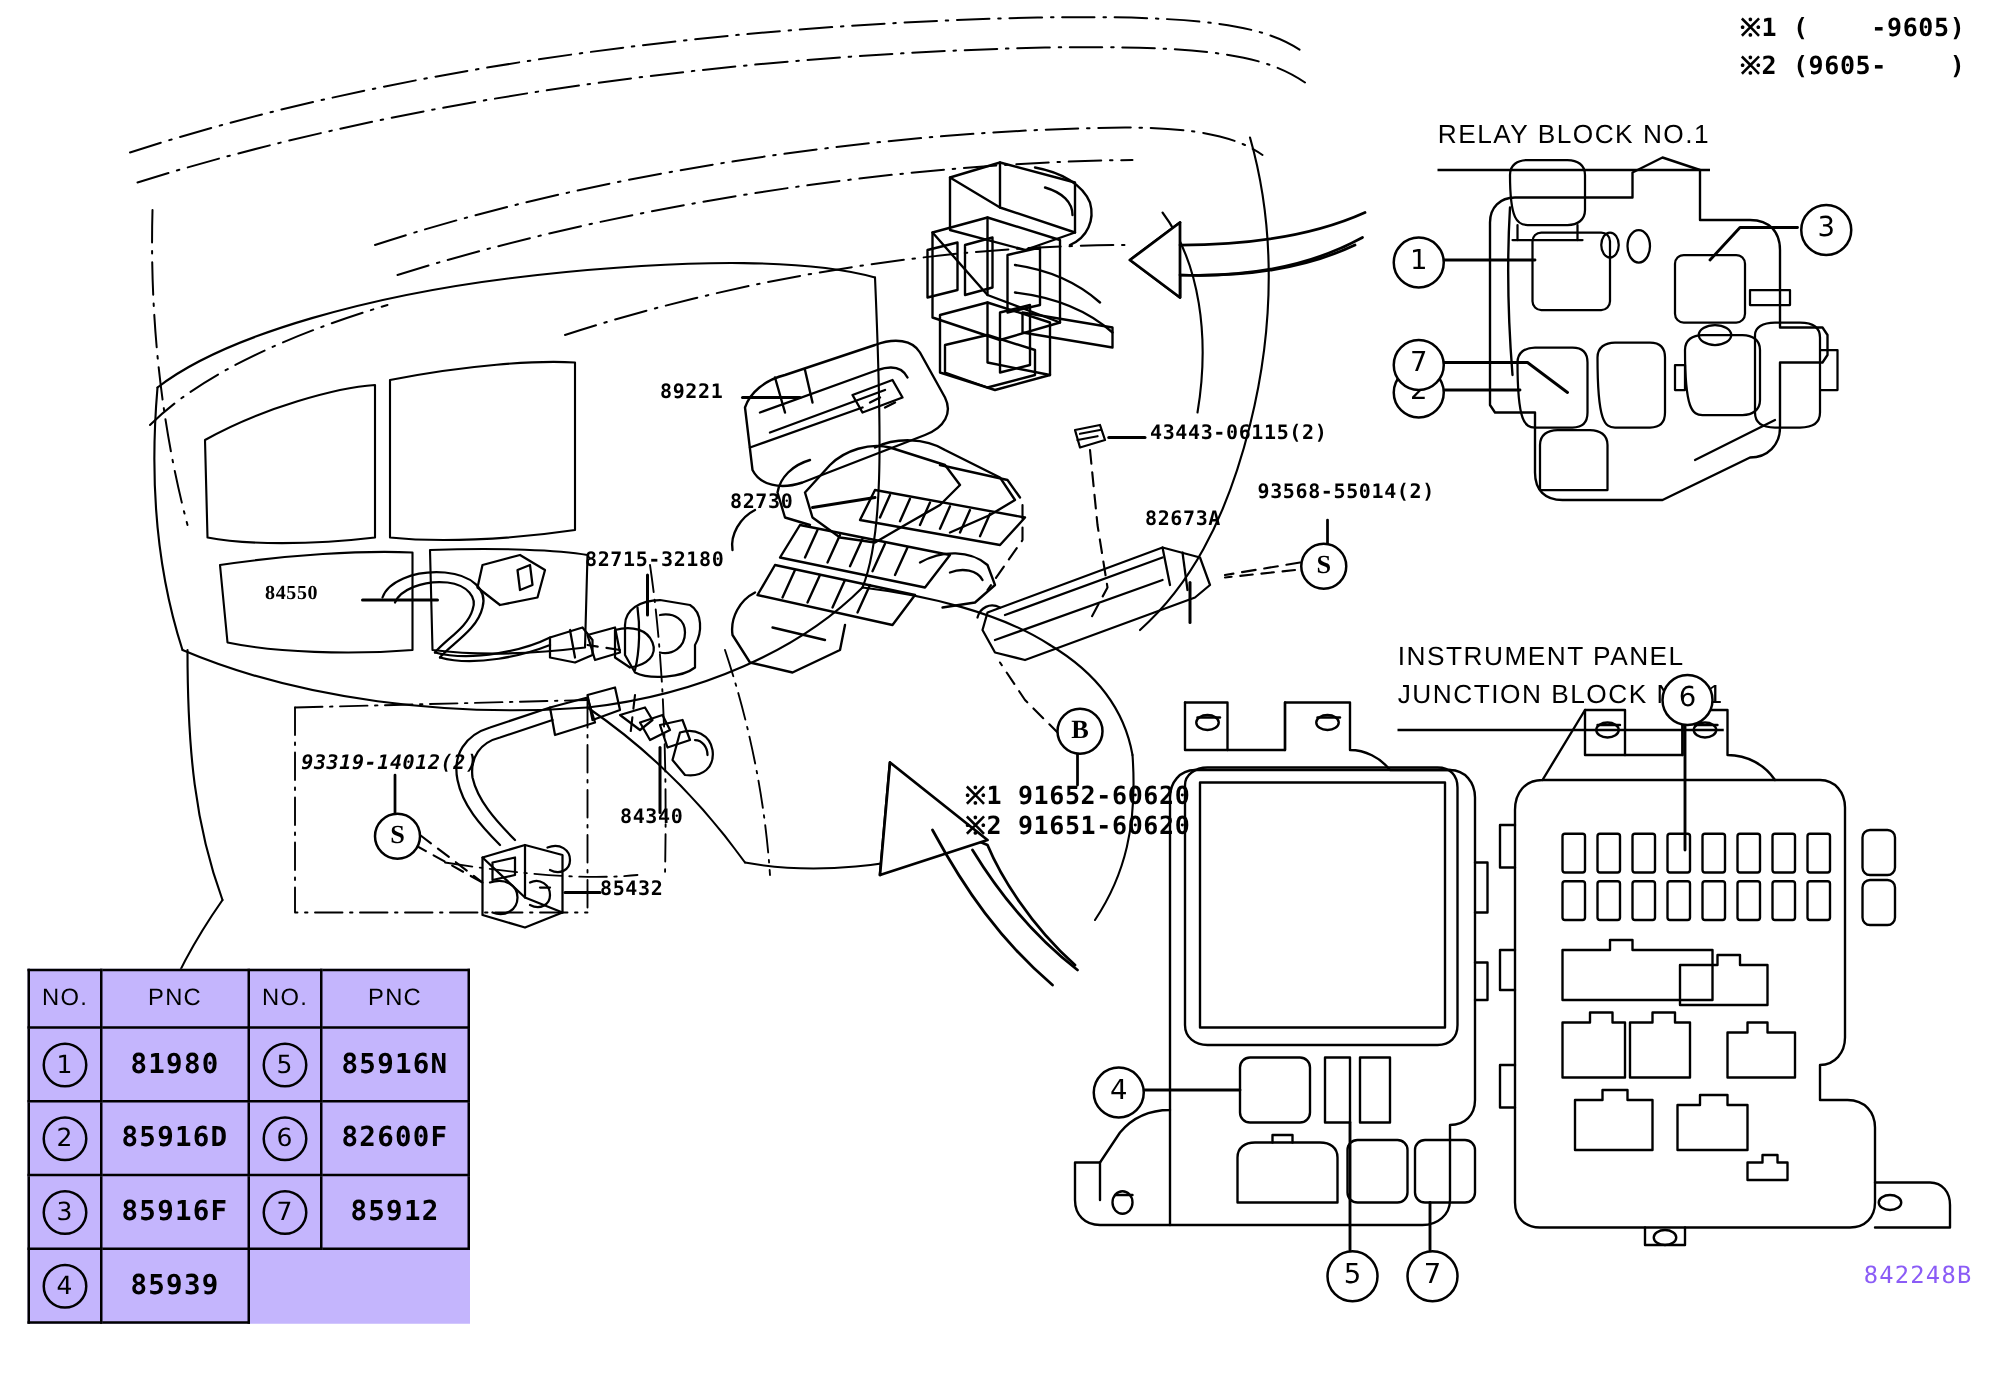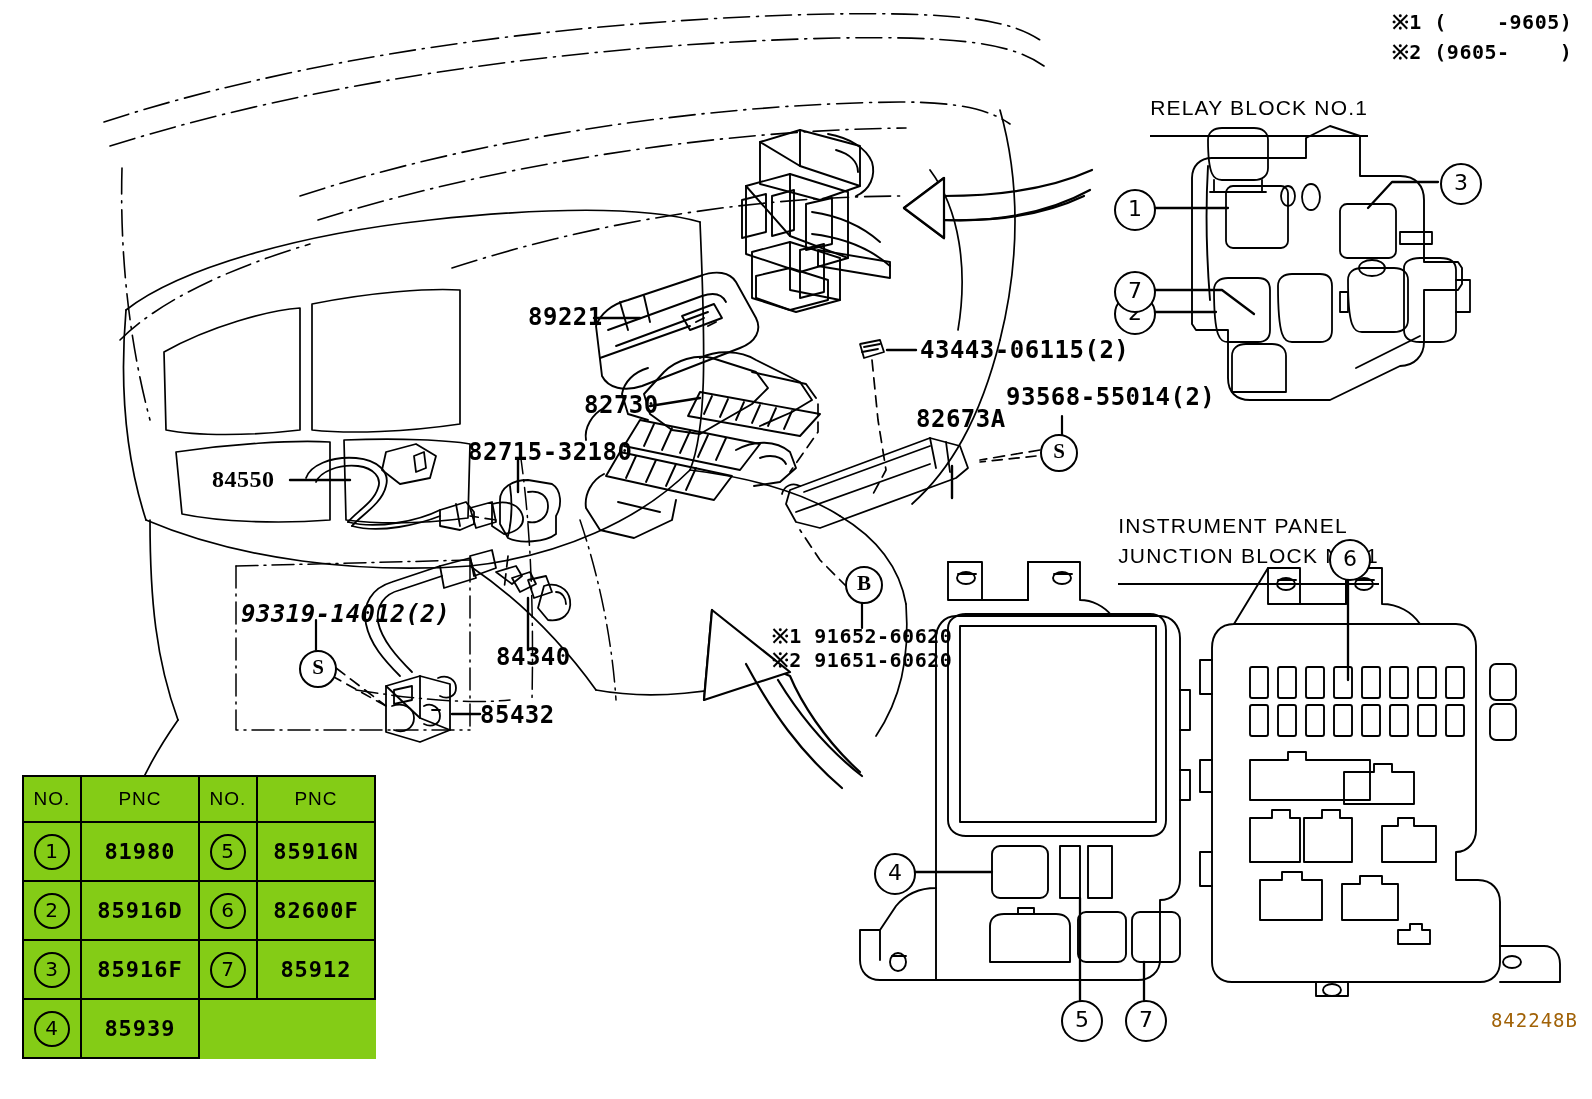--- a/index.html
+++ b/index.html
@@ -2,29 +2,29 @@
 <html><head>
 <meta charset="utf-8">
 <style>
   html,body{margin:0;padding:0;background:#ffffff;}
   body{width:1592px;height:1099px;position:relative;overflow:hidden;
        font-family:"Liberation Sans",sans-serif;color:#000;}
   .stage{position:absolute;left:0;top:0;width:1592px;height:1043px;}
   svg.layer{position:absolute;left:0;top:0;width:1592px;height:1099px;}
   .lbl{position:absolute;font-family:"DejaVu Sans Mono","Liberation Mono",monospace;
        font-weight:bold;color:#000;white-space:pre;line-height:1;}
-  .lbl-part{font-size:24px;letter-spacing:0.5px;}
+  .lbl-part{font-size:16px;letter-spacing:0.5px;}
   .lbl-note{font-size:20px;letter-spacing:0.5px;}
   .head{position:absolute;font-family:"Liberation Sans",sans-serif;font-size:21px;
         letter-spacing:1.2px;white-space:pre;color:#000;}
   .head u{text-decoration:none;border-bottom:2.5px solid #000;padding-bottom:16px;}
   .diagcode{position:absolute;right:14px;bottom:12px;font-family:"DejaVu Sans Mono",monospace;
-            font-size:19px;letter-spacing:1px;color:#a16207;}
+            font-size:19px;letter-spacing:1px;color:#8b5cf6;}
   
-  .legend{position:absolute;left:22px;top:775px;border-collapse:collapse;background:#84cc16;}
+  .legend{position:absolute;left:22px;top:775px;border-collapse:collapse;background:#c4b5fd;}
   .legend td,.legend th{border:2px solid #000;text-align:center;vertical-align:middle;
         font-family:"DejaVu Sans Mono","Liberation Mono",monospace;font-weight:bold;
         color:#000;padding:0;}
   .legend th{font-family:"Liberation Sans",sans-serif;font-size:19px;height:44px;letter-spacing:1px;font-weight:normal;}
   .legend td{font-size:22px;height:57px;letter-spacing:1px;}
   .c-no{width:56px;}
   .c-pnc{width:116px;}
   .blank{border:none !important;}
   .circnum{display:inline-block;width:32px;height:32px;line-height:30px;border:2px solid #000;
            border-radius:50%;font-size:20px;font-family:"DejaVu Sans","Liberation Sans",sans-serif;

